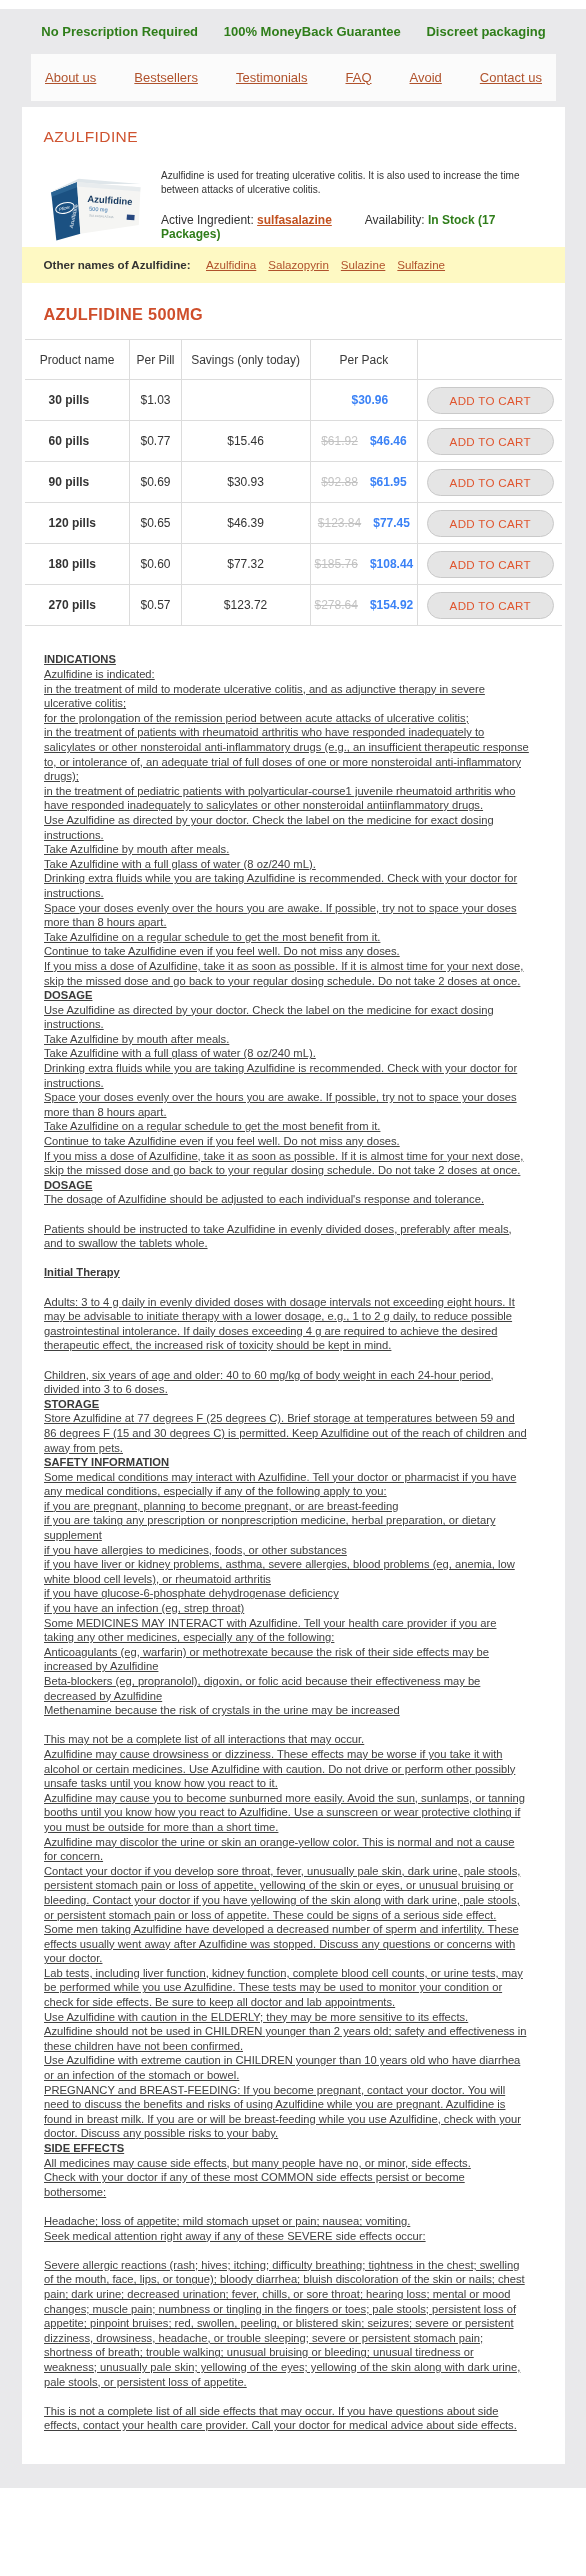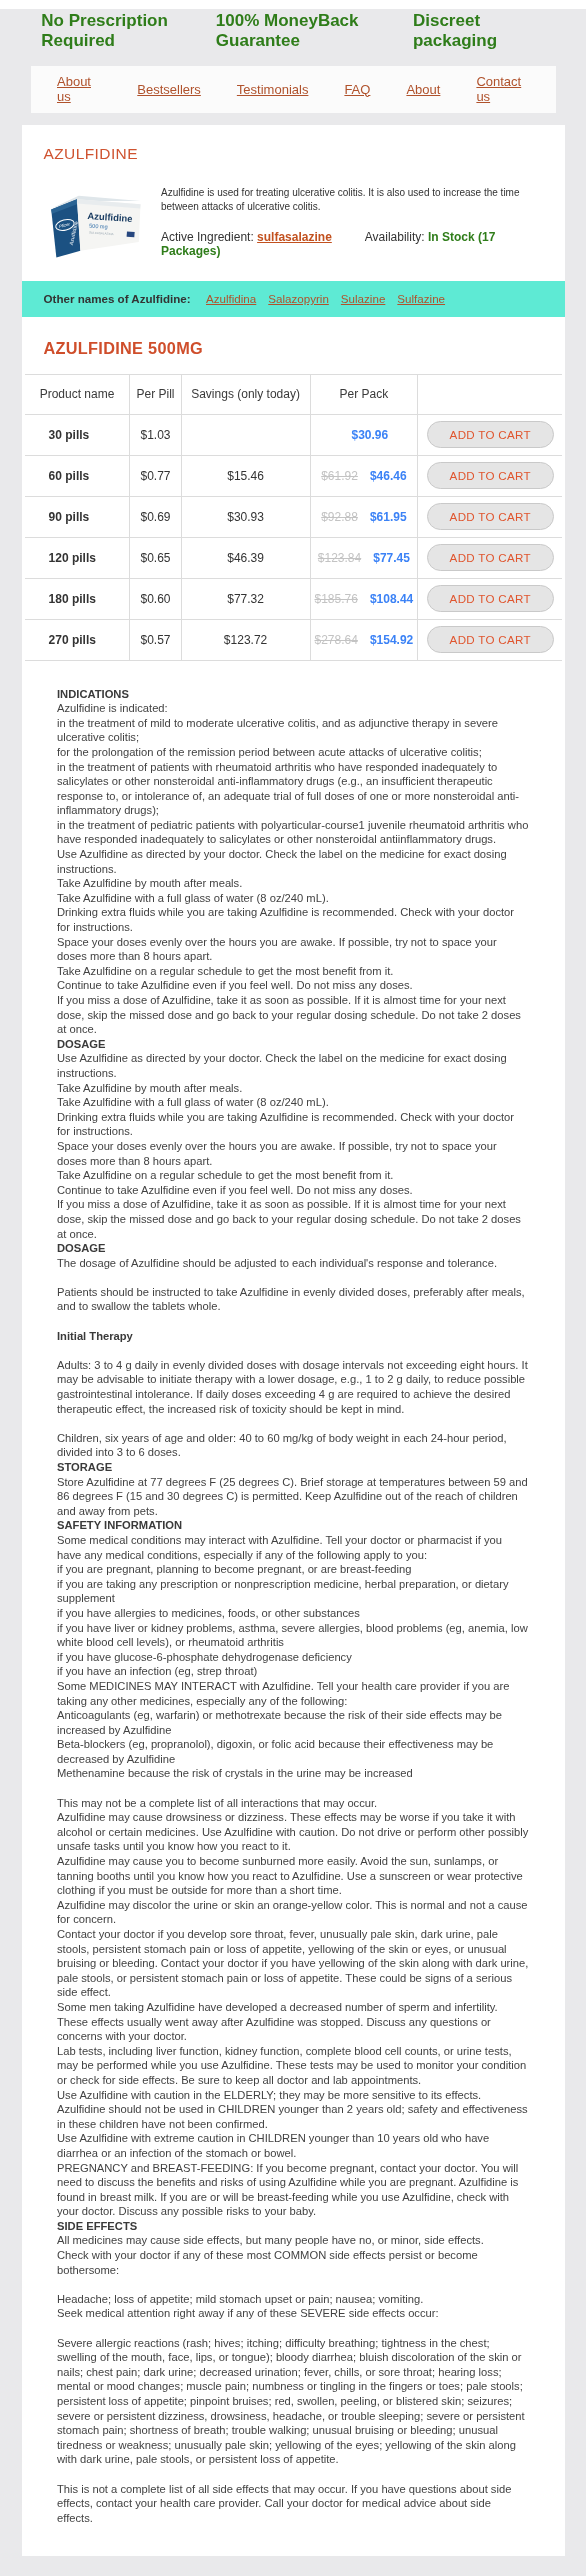--- a/index.html
+++ b/index.html
@@ -10,26 +10,26 @@
     color:#404040;
   }
   .top-white { height:8.6px; background:#ffffff; }
   .page { background:#e9e9eb; padding-bottom:24px; }
 
   
   .topbar {
     height:45px; display:flex; align-items:center; justify-content:space-between;
     width:525px; margin:0 auto; padding:0 10.3px;
   }
-  .benefit { color:#2f7d1a; font-weight:bold; font-size:17px; }
+  .benefit { color:#2f7d1a; font-weight:bold; font-size:13px; }
 
   
   .navbar {
-    width:525px; margin:12px auto; background:#fbfbfb; height:47px;
-    display:flex; align-items:center; justify-content:space-between; padding:0 26px;gap:36px;
+    width:525px; margin:0 auto; background:#fbfbfb; height:47px;
+    display:flex; align-items:center; justify-content:space-between; padding:0 14px;gap:36px;
   }
   .nav-link { color:#b0522c; font-size:13px; text-decoration:underline; cursor:pointer; }
 
   
   .panel { width:543px; margin:6.9px auto 0; background:#ffffff; padding:19px 0 31px; }
 
   .product-title {
     color:#cf5330; font-size:15.5px; font-weight:normal; letter-spacing:0.4px;
     margin:1.7px 0 19px 21.5px;
   }
@@ -37,21 +37,21 @@
   .product-info { display:flex; align-items:flex-start; padding:0 21.5px; }
   .pack-shot { flex:0 0 102px; margin-right:15.5px; }
   .product-copy { flex:1; }
   .description { font-size:10px; color:#333333; line-height:1.45; margin-top:3.4px; }
   .meta { margin-top:15.5px; font-size:12px; color:#333333; }
   .ing-link { color:#c2511f; font-weight:bold; text-decoration:underline; cursor:pointer; margin-left:3.4px; }
   .meta-gap { display:inline-block; width:33px; }
   .stock { color:#2f7d1a; font-weight:bold; margin-left:3.4px; }
 
   .other-names {
-    margin-top:17px; background:#5eead4; padding:11.2px 21.5px; font-size:11.6px;
+    background:#fef9c3; padding:11.2px 21.5px; font-size:11.6px;
     display:flex; align-items:center; flex-wrap:wrap; gap:12px;
   }
   .on-label { font-weight:bold; color:#333333; margin-right:3.4px; }
   .name-link { color:#b0522c; text-decoration:underline; cursor:pointer; }
 
   .pricing-heading {
     color:#cf4e2b; font-size:16.3px; font-weight:bold; letter-spacing:0.3px;
     margin:22.4px 0 15.5px 21.5px;
   }
 
@@ -68,21 +68,21 @@
   .c.name { justify-content:flex-start; padding-left:24px; font-weight:bold; }
   .old { color:#c3c3c3; text-decoration:line-through; margin-right:12px; }
   .new { font-weight:bold; color:#3b82f6; }
   .cart-btn {
     background:#e5e5e5; border:0.9px solid #c9c9c9; border-radius:13.8px;
     color:#e0552e; font-size:11.6px; font-family:"Liberation Sans", sans-serif;
     padding:6px 0; width:127px; cursor:pointer; letter-spacing:0.3px;
   }
 
   
-  .info { padding:26px 36px 0 35px; }
+  .info { padding:26px 36px 0 22px;text-decoration:underline; }
   .sec-head { font-size:11.2px; font-weight:bold; color:#3a3a3a; line-height:14.6px; }
   .sec-body { font-size:11.2px; color:#424242; line-height:14.6px; white-space:pre-line; }
   
   .info-sec:nth-child(5) .sec-head { margin:14.6px 0; }
 </style>
 </head>
 <body>
 
 <div class="top-white"></div>
 
@@ -101,21 +101,21 @@
   <nav class="navbar">
 
       <a class="nav-link" href="#">About us</a>
 
       <a class="nav-link" href="#">Bestsellers</a>
 
       <a class="nav-link" href="#">Testimonials</a>
 
       <a class="nav-link" href="#">FAQ</a>
 
-      <a class="nav-link" href="#">About</a>
+      <a class="nav-link" href="#">Avoid</a>
 
       <a class="nav-link" href="#">Contact us</a>
 
   </nav>
 
   <main class="panel">
 
     <h1 class="product-title">AZULFIDINE</h1>
 
     <section class="product-info">

